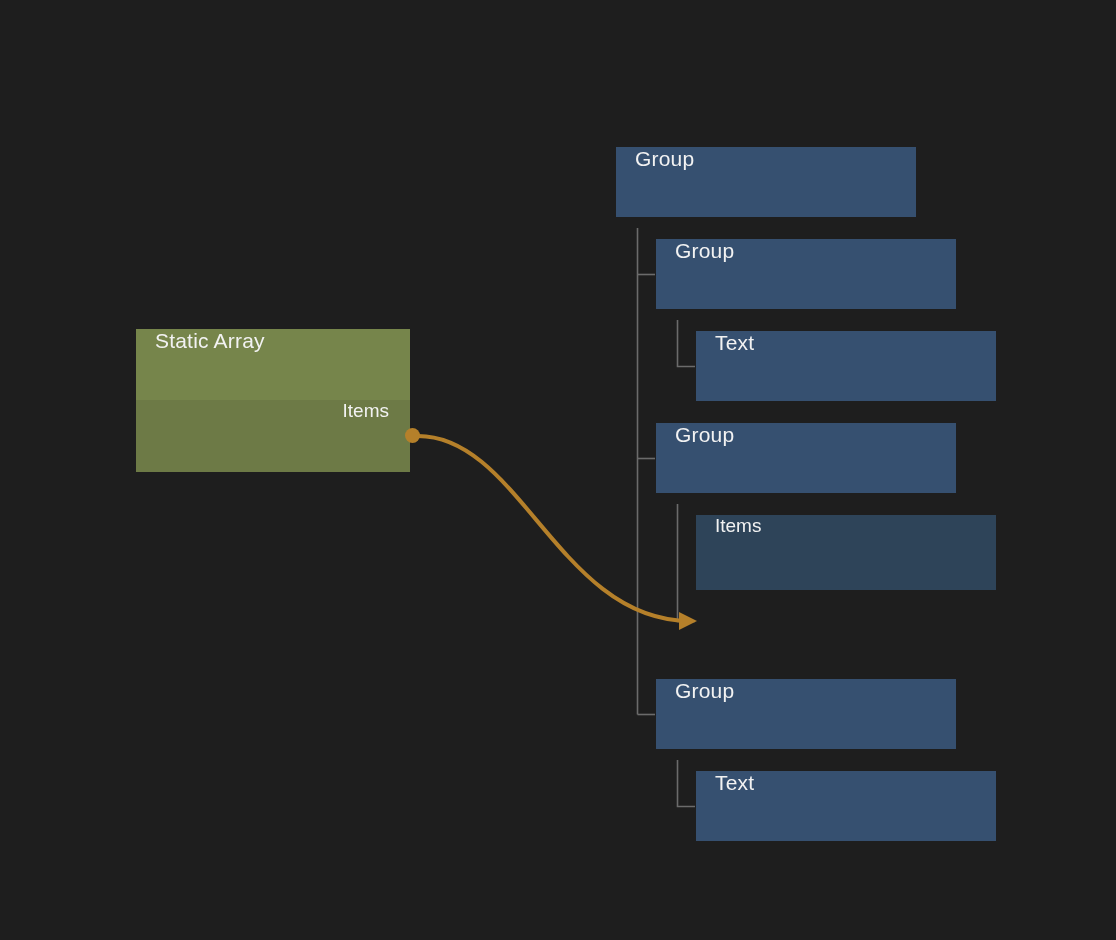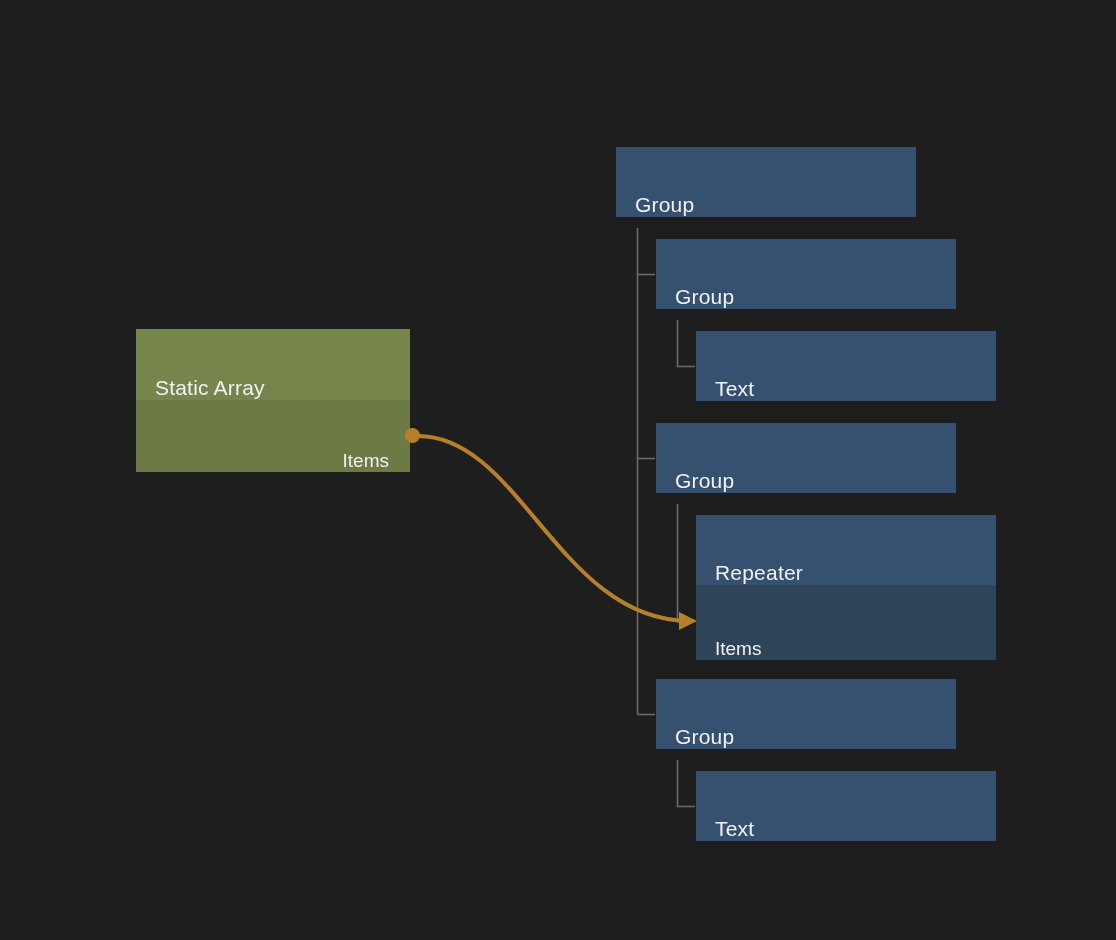--- a/index.html
+++ b/index.html
@@ -16,35 +16,34 @@
     font-family: "Liberation Sans", sans-serif;
     -webkit-font-smoothing: antialiased;
   }
   .node {
     position: absolute;
     box-sizing: border-box;
   }
   .node-section {
     box-sizing: border-box;
     display: flex;
-    align-items: flex-end;
+    align-items: flex-start;
     width: 100%;
   }
   .node-title {
     color: #f2f2f2;
     font-size: 21px;
     letter-spacing: 0.2px;
     padding-left: 19px;
     white-space: nowrap;
   }
   .port-label {
     color: #f2f2f2;
     font-size: 19px;
     white-space: nowrap;
-    margin-top: 15px;
   }
   
   .node-green .hdr { background: #76854b; height: 71px; }
   .node-green .body { background: #6d7a46; height: 72px; justify-content: flex-end; padding-right: 21px; }
 
   
   .node-blue .hdr { background: #365070; }
   .node-blue .sub { background: #2e4459; }
 
   .port-dot {
@@ -115,23 +114,20 @@
     </div>
   </div>
 
   <div class="node node-blue" style="left:656px; top:423px; width:300px; height:70px;">
     <div class="node-section hdr" style="height:70px;">
       <span class="node-title">Group</span>
     </div>
   </div>
 
   <div class="node node-blue" style="left:696px; top:515px; width:300px; height:145px;">
-    <div class="node-section hdr" style="height:70px;">
-      <span class="node-title">Repeater</span>
-    </div>
     <div class="node-section sub" style="height:75px;">
       <span class="port-label" style="padding-left:19px;">Items</span>
     </div>
   </div>
 
   <div class="node node-blue" style="left:656px; top:679px; width:300px; height:70px;">
     <div class="node-section hdr" style="height:70px;">
       <span class="node-title">Group</span>
     </div>
   </div>

